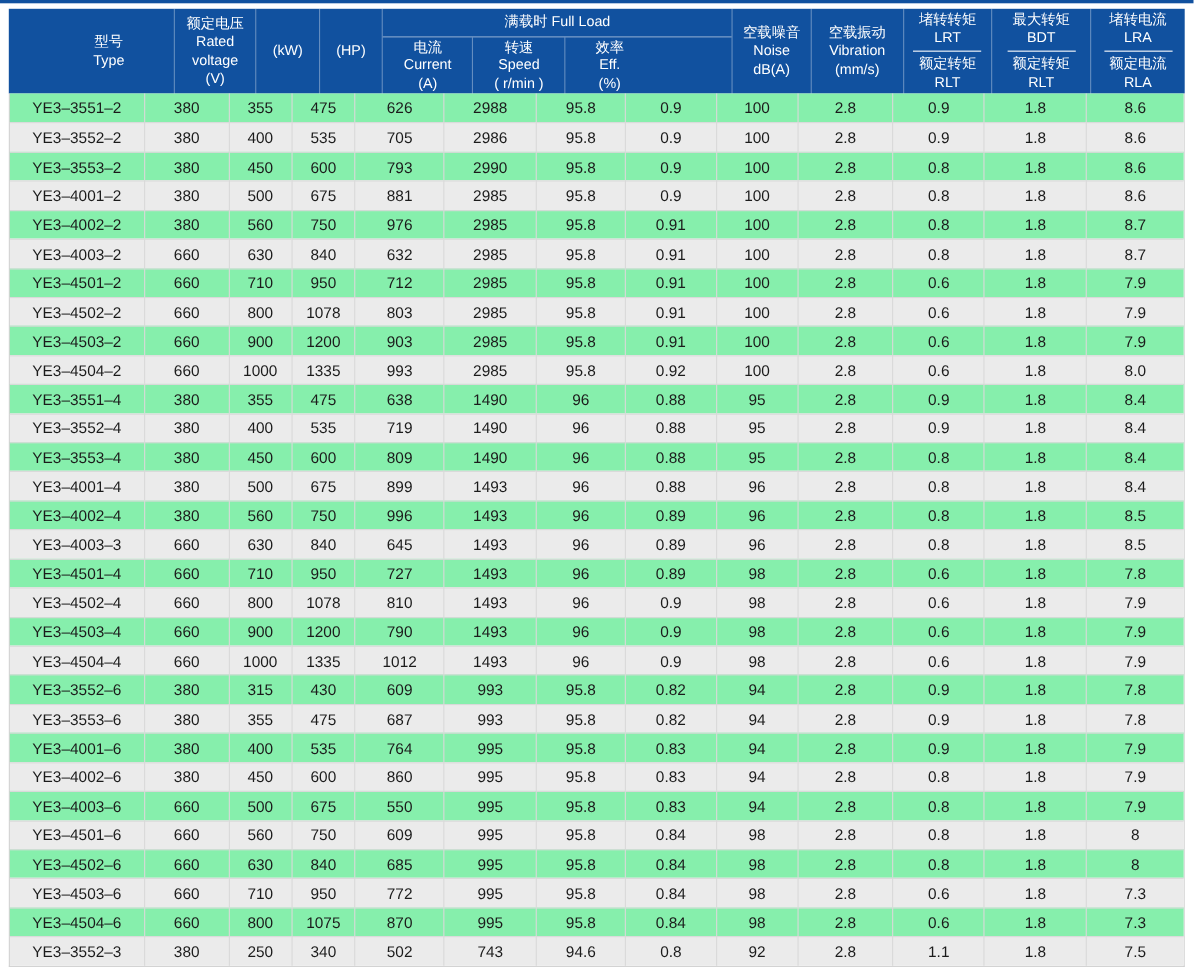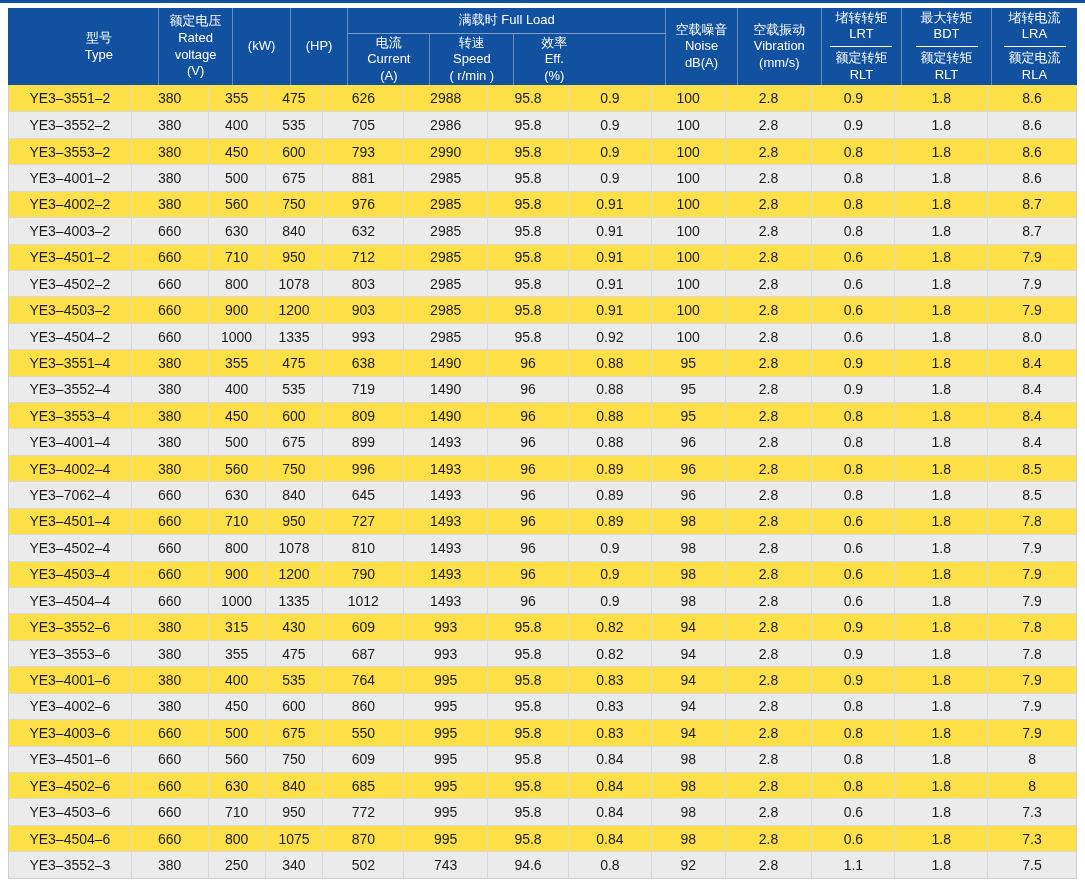--- a/index.html
+++ b/index.html
@@ -26,21 +26,21 @@
   .frac-bar { width:62px; height:1px; background:#ffffff; margin:3px 0; }
 
   
   .w-model{width:122px} .w-volt{width:77px} .w-output{width:115px}
   .w-kw{width:57px} .w-hp{width:58px}
   .w-fl{width:329px} .w-cur{width:81px} .w-spd{width:84px} .w-eff{width:81px} .w-pf{width:83px}
   .w-noise{width:74px} .w-vib{width:87px} .w-lrt{width:83px} .w-bdt{width:93px} .w-lra{width:89px}
 
   
   .tbody { width:1069px; border:1px solid #cfcfcf; border-top:none; }
-  .row { display:flex; height:26.43px; background:#fde047; }
+  .row { display:flex; height:26.43px; background:#86efac; }
   .row.alt { background:#ebebeb; }
   .cell { display:flex; align-items:center; justify-content:center; font-size:14px; color:#1b1b1b;
     border-left:1px solid #d9d9d9; border-top:1px solid #d9d9d9; }
   .row:first-child .cell { border-top:none; }
   .cell:first-child { border-left:none; }
   .c0{width:122px} .c1{width:77px} .c2{width:57px} .c3{width:58px} .c4{width:81px}
   .c5{width:84px} .c6{width:81px} .c7{width:83px} .c8{width:74px} .c9{width:87px}
   .c10{width:83px} .c11{width:93px} .c12{width:89px}
 </style>
 </head>
@@ -330,21 +330,21 @@
         <div class="cell c5">1493</div>
         <div class="cell c6">96</div>
         <div class="cell c7">0.89</div>
         <div class="cell c8">96</div>
         <div class="cell c9">2.8</div>
         <div class="cell c10">0.8</div>
         <div class="cell c11">1.8</div>
         <div class="cell c12">8.5</div>
       </div>
       <div class="row alt">
-        <div class="cell c0">YE3–7062–4</div>
+        <div class="cell c0">YE3–4003–3</div>
         <div class="cell c1">660</div>
         <div class="cell c2">630</div>
         <div class="cell c3">840</div>
         <div class="cell c4">645</div>
         <div class="cell c5">1493</div>
         <div class="cell c6">96</div>
         <div class="cell c7">0.89</div>
         <div class="cell c8">96</div>
         <div class="cell c9">2.8</div>
         <div class="cell c10">0.8</div>

